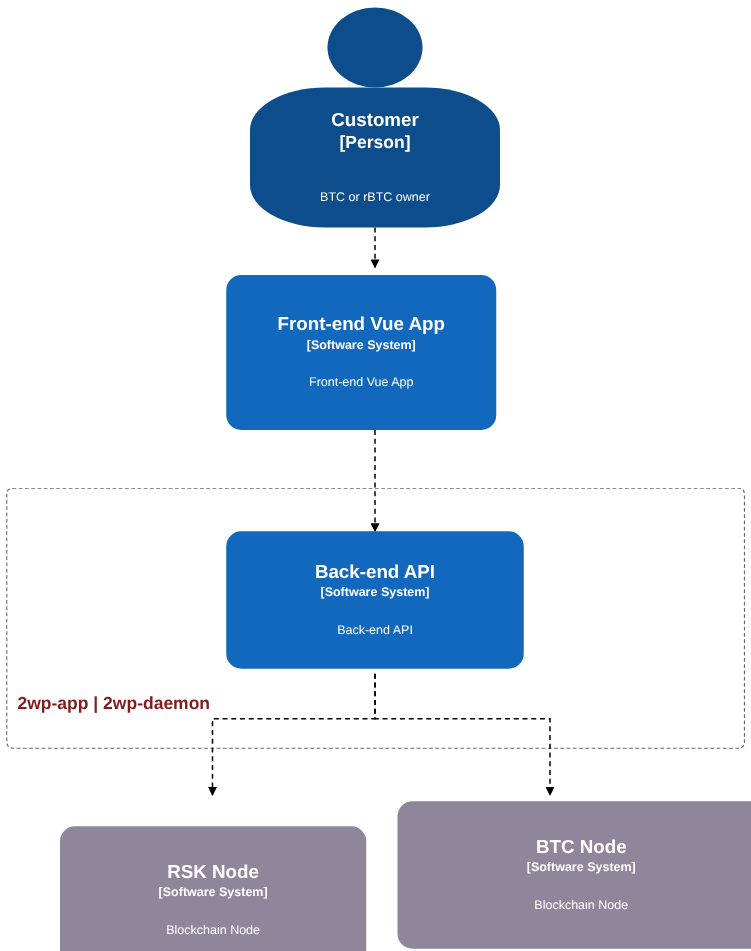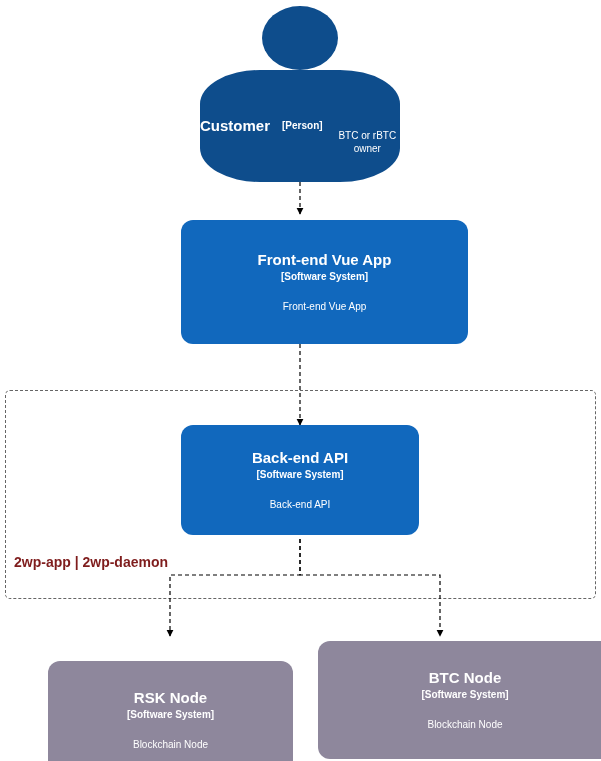--- a/index.html
+++ b/index.html
@@ -48,35 +48,34 @@
   .person-head {
     position: absolute;
     border-radius: 50%;
     background: #0e4d8c;
   }
   .person-body {
     position: absolute;
     background: #0e4d8c;
     border-radius: 60px / 34px;
     display: flex;
-    flex-direction: row;
+    flex-direction: column;
     align-items: center;
     justify-content: center;
     text-align: center;
     color: #ffffff;
     box-sizing: border-box;
-    gap: 12px;
   }
   .person-body .title {
     font-size: 15px;
     font-weight: bold;
     line-height: 18px;
   }
   .person-body .type {
-    font-size: 10px;
+    font-size: 14px;
     font-weight: bold;
     line-height: 14px;
   }
   .person-body .desc {
     font-size: 10px;
     line-height: 13px;
     margin-top: 32px;
   }
   .boundary {
     position: absolute;
@@ -134,21 +133,21 @@
     <path d="M 300 539 L 300 575 L 440 575 L 440 636" stroke="#000000" stroke-width="1.2" stroke-dasharray="4,3" fill="none" marker-end="url(#arrow)"></path>
   </svg>
 
   <div class="person-head" style="left:262px; top:6px; width:76px; height:64px;"></div>
   <div class="person-body" style="left:200px; top:70px; width:200px; height:112px;">
     <div class="title">Customer</div>
     <div class="type">[Person]</div>
     <div class="desc">BTC or rBTC owner</div>
   </div>
 
-  <div class="node" style="left:181px; top:220px; width:287px; height:124px; background:#1168bd;">
+  <div class="node" style="left:181px; top:220px; width:216px; height:124px; background:#1168bd;">
     <div class="title">Front-end Vue App</div>
     <div class="type">[Software System]</div>
     <div class="desc">Front-end Vue App</div>
   </div>
 
   <div class="node" style="left:181px; top:425px; width:238px; height:110px; background:#1168bd;">
     <div class="title">Back-end API</div>
     <div class="type">[Software System]</div>
     <div class="desc">Back-end API</div>
   </div>

